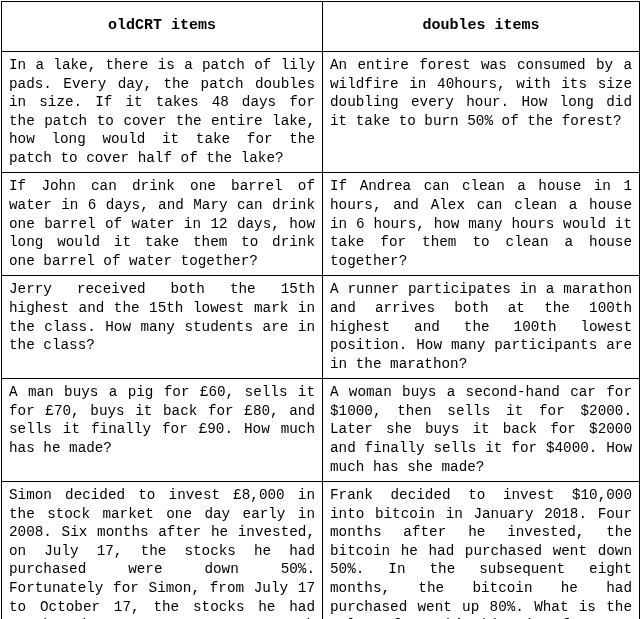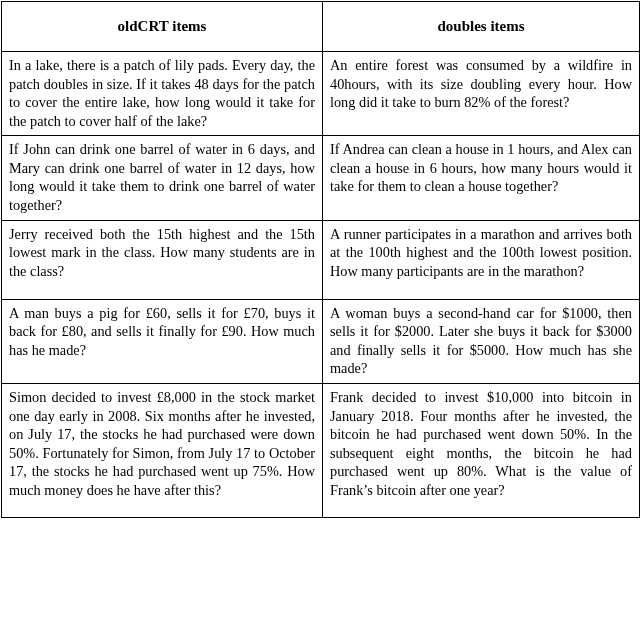--- a/index.html
+++ b/index.html
@@ -14,20 +14,21 @@
     font-family: "Liberation Serif", "DejaVu Serif", serif;
     color: #000000;
     overflow: hidden;
   }
 
   .page {
     width: 640px;
     height: 499px;
     box-sizing: border-box;
     position: relative;
+    font-family: Liberation Mono, monospace;
   }
 
   table.crt-table {
     border-collapse: collapse;
     table-layout: fixed;
     width: 638px;
     margin: 1px 0 0 1px;
     border: 1px solid #000000;
   }
 
@@ -81,33 +82,33 @@
     </colgroup>
     <thead>
       <tr>
         <th>oldCRT items</th>
         <th>doubles items</th>
       </tr>
     </thead>
     <tbody>
       <tr data-row="2">
         <td>In a lake, there is a patch of lily pads. Every day, the patch doubles in size.  If it takes 48 days for the patch to cover the entire lake, how long would it take for the patch to cover half of the lake?</td>
-        <td>An entire forest was consumed by a wildfire in 40hours, with its size doubling every hour. How long did it take to burn 82% of the forest?</td>
+        <td>An entire forest was consumed by a wildfire in 40hours, with its size doubling every hour. How long did it take to burn 50% of the forest?</td>
       </tr>
       <tr data-row="3">
         <td>If John can drink one barrel of water in 6 days, and Mary can drink one barrel of water in 12 days, how long would it take them to drink one barrel of water together?</td>
         <td>If Andrea can clean a house in 1 hours, and Alex can clean a house in 6 hours, how many hours would it take for them to clean a house together?</td>
       </tr>
       <tr data-row="4">
         <td>Jerry received both the 15th highest and the 15th lowest mark in the class. How many students are in the class?</td>
         <td>A runner participates in a marathon and arrives both at the 100th highest and the 100th lowest position.  How many participants are in the marathon?</td>
       </tr>
       <tr data-row="5">
         <td>A man buys a pig for £60, sells it for £70, buys it back for £80, and sells it finally for £90. How much has he made?</td>
-        <td>A woman buys a second-hand car for $1000, then sells it for $2000. Later she buys it back for $3000 and finally sells it for $5000. How much has she made?</td>
+        <td>A woman buys a second-hand car for $1000, then sells it for $2000. Later she buys it back for $2000 and finally sells it for $4000. How much has she made?</td>
       </tr>
       <tr data-row="6">
         <td>Simon decided to invest £8,000 in the stock market one day early in 2008.  Six months after he invested, on July 17, the stocks he had purchased were down 50%.  Fortunately for Simon, from July 17 to October 17, the stocks he had purchased went up 75%.  How much money does he have after this?</td>
         <td>Frank decided to invest $10,000 into bitcoin in January 2018. Four months after he invested, the bitcoin he had purchased went down 50%.  In the subsequent eight months, the bitcoin he had purchased went up 80%.  What is the value of Frank’s bitcoin after one year?</td>
       </tr>
     </tbody>
   </table>
 </div>
 
 </body></html>

